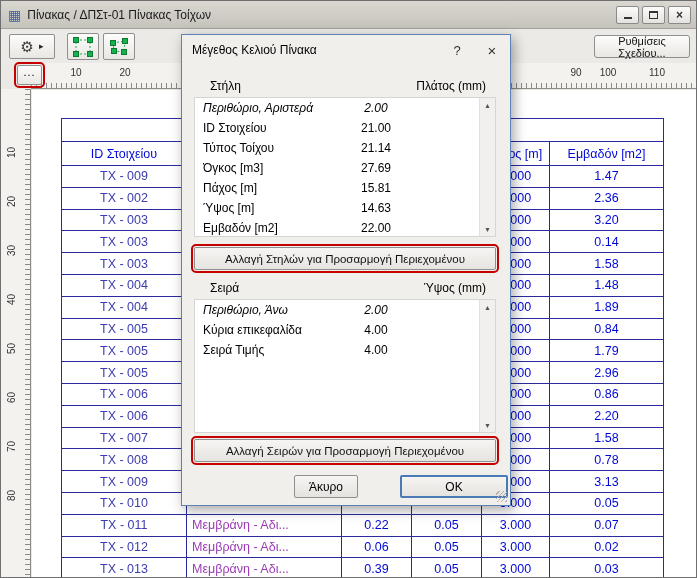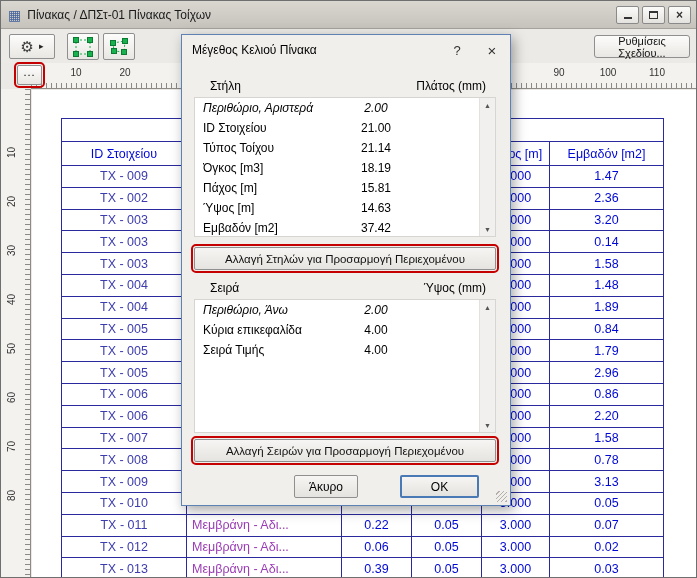--- a/index.html
+++ b/index.html
@@ -63,21 +63,21 @@
   .li.it{font-style:italic}
   .li-name{flex:0 0 150px;overflow:hidden;white-space:nowrap}
   .li-val{flex:0 0 46px;text-align:center}
   .vscroll{position:absolute;right:0;top:0;width:16px;height:100%;background:#f1f0ee;border-left:1px solid #e3e1de;display:flex;flex-direction:column;justify-content:space-between;align-items:center}
   .sarrow{font-size:7px;color:#555;height:14px;display:flex;align-items:center;border:none;background:transparent;padding:0;width:100%;justify-content:center}
   .fit-btn{position:absolute;left:12px;width:302px;height:23px;border:1px solid #8f8f8f;background:linear-gradient(#f6f5f3,#e6e4e0);font-size:11.5px;color:#111;border-radius:2px}
   .fit1{top:212px}.fit2{top:404px}
   .red-box{outline:2px solid #c40000;outline-offset:1px}
   .dlg-btn{position:absolute;top:440px;height:23px;border:1px solid #8f8f8f;background:linear-gradient(#f6f5f3,#e5e3df);font-size:12px;border-radius:2px;color:#000}
   .cancel{left:112px;width:64px}
-  .ok{left:218px;width:79px;border:2px solid #4a7ab5}
+  .ok{left:218px;width:108px;border:2px solid #4a7ab5}
   .grip{position:absolute;right:3px;bottom:3px;width:11px;height:11px;background:repeating-linear-gradient(135deg,transparent 0 2px,#b3b0ab 2px 3px)}
 </style>
 </head>
 <body>
 
 <div class="window">
 
   <div class="titlebar">
     <span class="app-icon">▦</span>
     <span class="title">Πίνακας / ΔΠΣτ-01 Πίνακας Τοίχων</span>
@@ -122,21 +122,21 @@
 
   <div class="hruler">
       <div class="hlabel" style="left: 35px;">10</div>
       <div class="hlabel" style="left: 84px;">20</div>
       <div class="hlabel" style="left: 150px;">30</div>
       <div class="hlabel" style="left: 210px;">40</div>
       <div class="hlabel" style="left: 270px;">50</div>
       <div class="hlabel" style="left: 330px;">60</div>
       <div class="hlabel" style="left: 390px;">70</div>
       <div class="hlabel" style="left: 450px;">80</div>
-      <div class="hlabel" style="left: 518px;">90</div>
+      <div class="hlabel" style="left: 535px;">90</div>
       <div class="hlabel" style="left: 567px;">100</div>
       <div class="hlabel" style="left: 616px;">110</div>
     </div>
   <div class="vruler">
       <div class="vlabel" style="top: 58px;">10</div>
       <div class="vlabel" style="top: 107px;">20</div>
       <div class="vlabel" style="top: 156px;">30</div>
       <div class="vlabel" style="top: 205px;">40</div>
       <div class="vlabel" style="top: 254px;">50</div>
       <div class="vlabel" style="top: 303px;">60</div>
@@ -288,33 +288,33 @@
         <div class="li">
           <div class="li-name">ID Στοιχείου</div>
           <div class="li-val">21.00</div>
         </div>
         <div class="li">
           <div class="li-name">Τύπος Τοίχου</div>
           <div class="li-val">21.14</div>
         </div>
         <div class="li">
           <div class="li-name">Όγκος [m3]</div>
-          <div class="li-val">18.19</div>
+          <div class="li-val">27.69</div>
         </div>
         <div class="li">
           <div class="li-name">Πάχος [m]</div>
           <div class="li-val">15.81</div>
         </div>
         <div class="li">
           <div class="li-name">Ύψος [m]</div>
           <div class="li-val">14.63</div>
         </div>
         <div class="li">
           <div class="li-name">Εμβαδόν [m2]</div>
-          <div class="li-val">37.42</div>
+          <div class="li-val">22.00</div>
         </div>
         <div class="vscroll">
         <button class="sarrow">▲</button>
         <button class="sarrow">▼</button>
       </div>
       </div>
     <button class="fit-btn fit1 red-box">Αλλαγή Στηλών για Προσαρμογή Περιεχομένου</button>
 
     <span class="sec-label pos2">Σειρά</span>
     <span class="val-header pos2">Ύψος (mm)</span>

